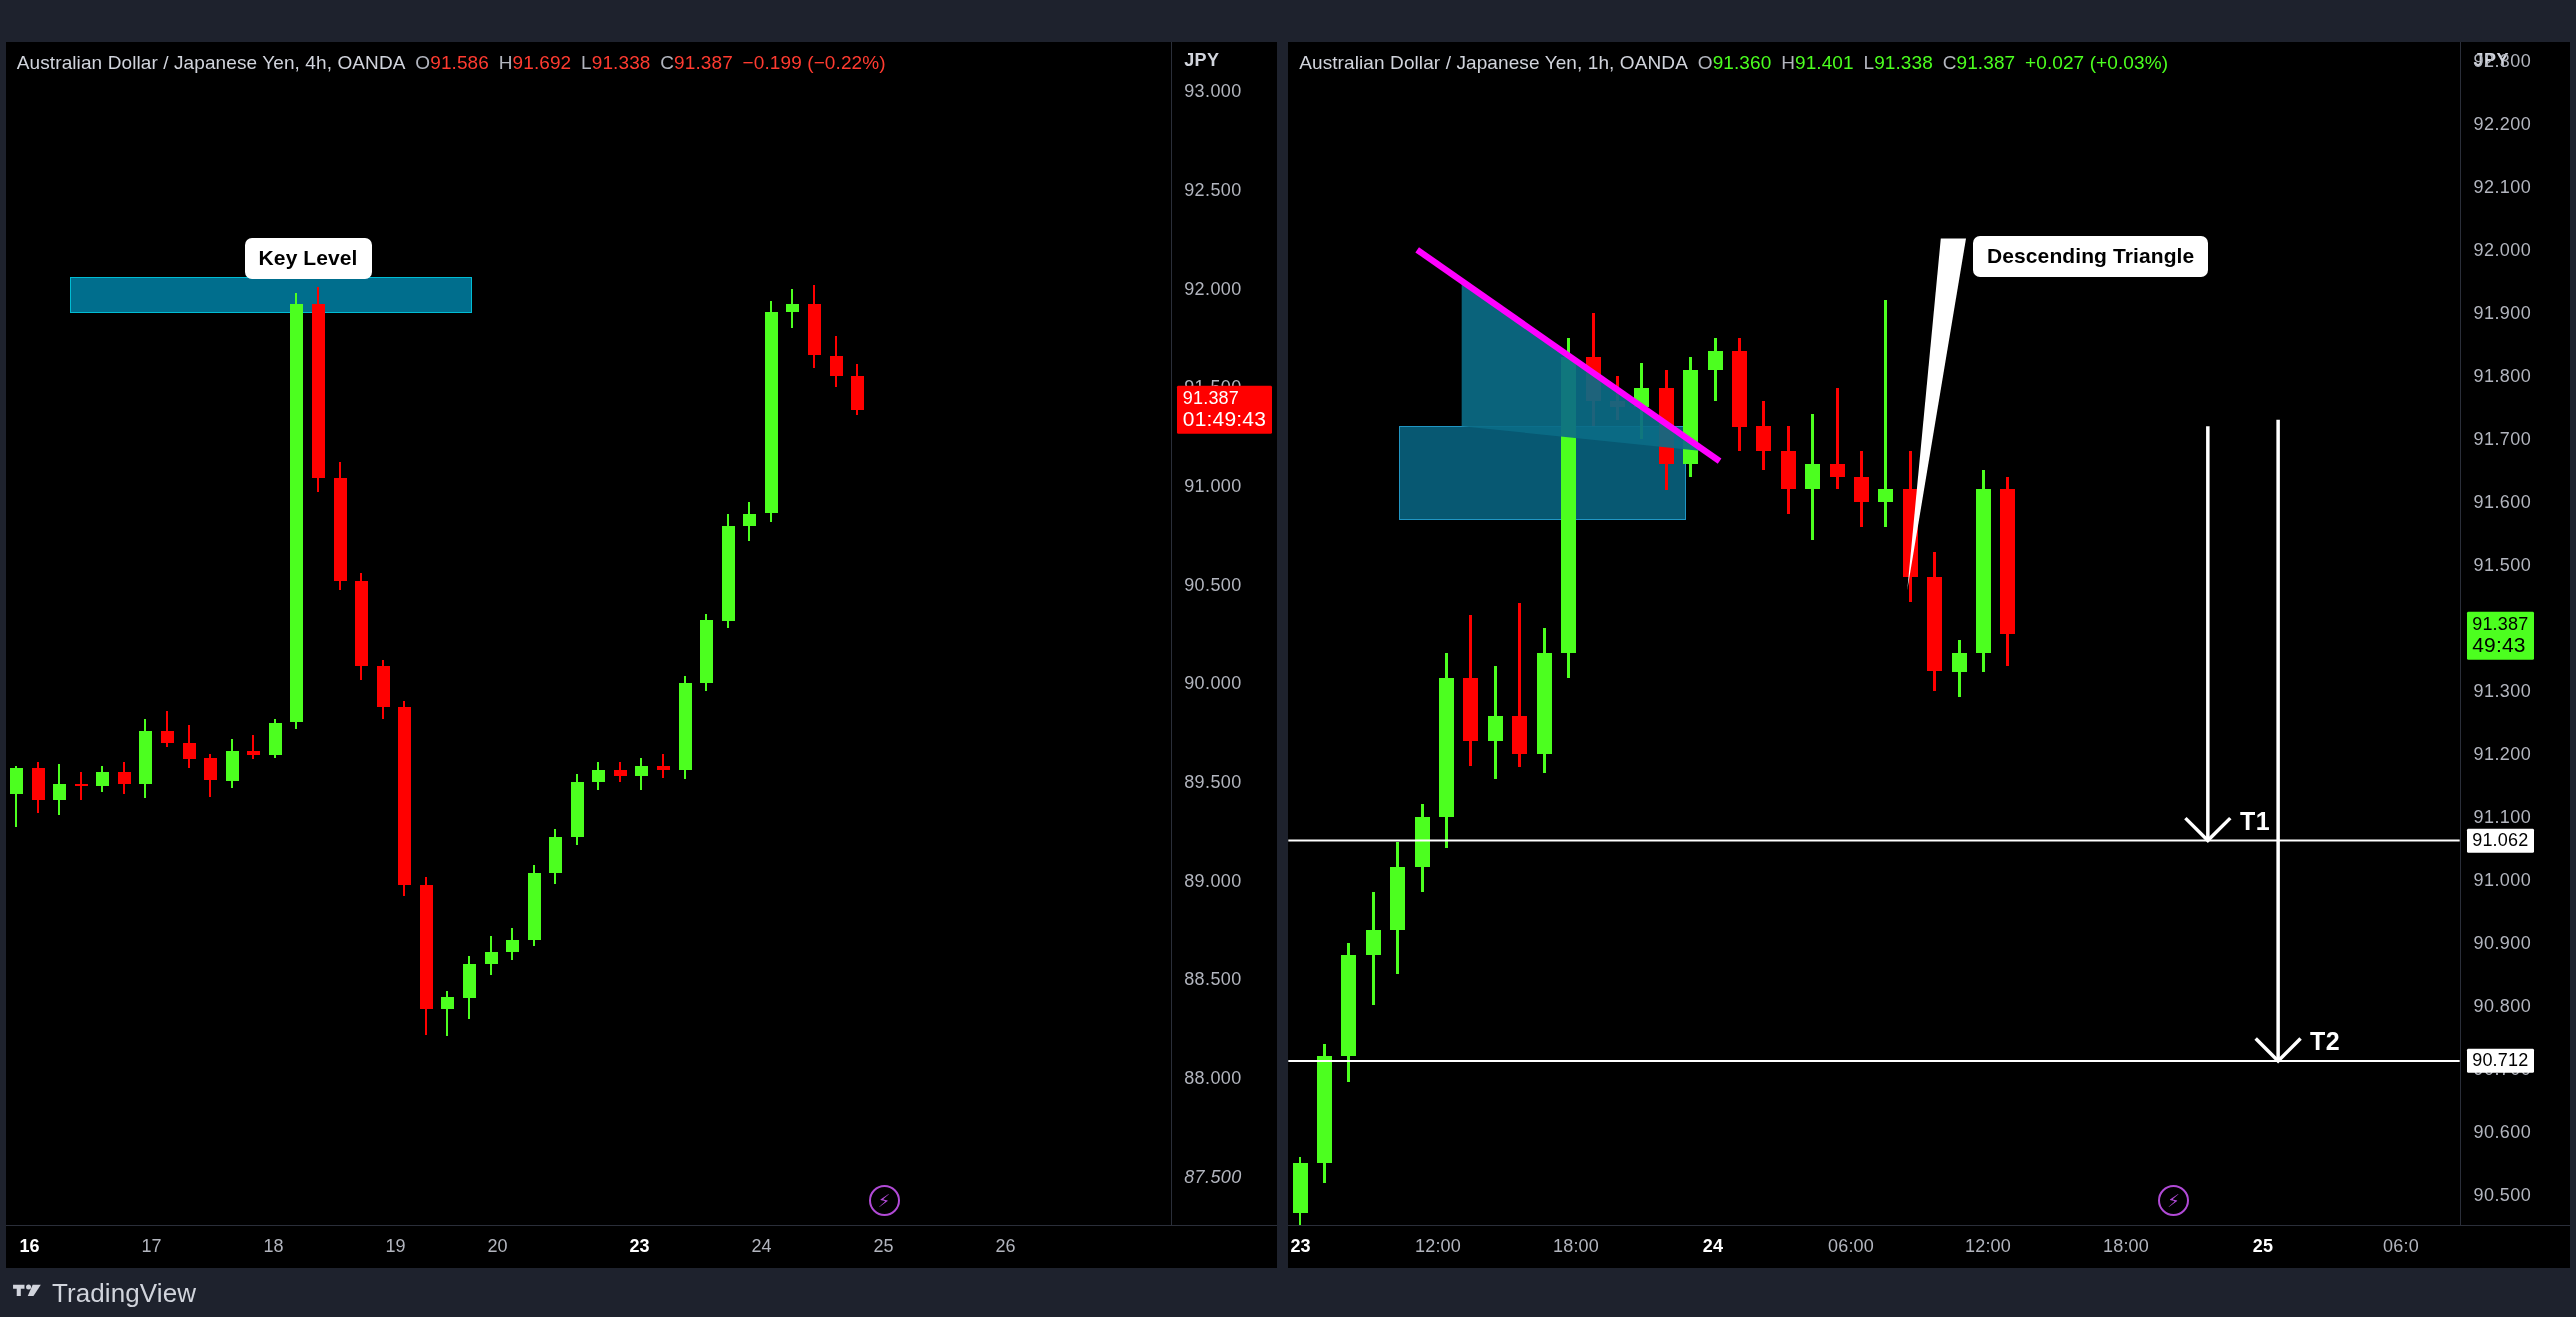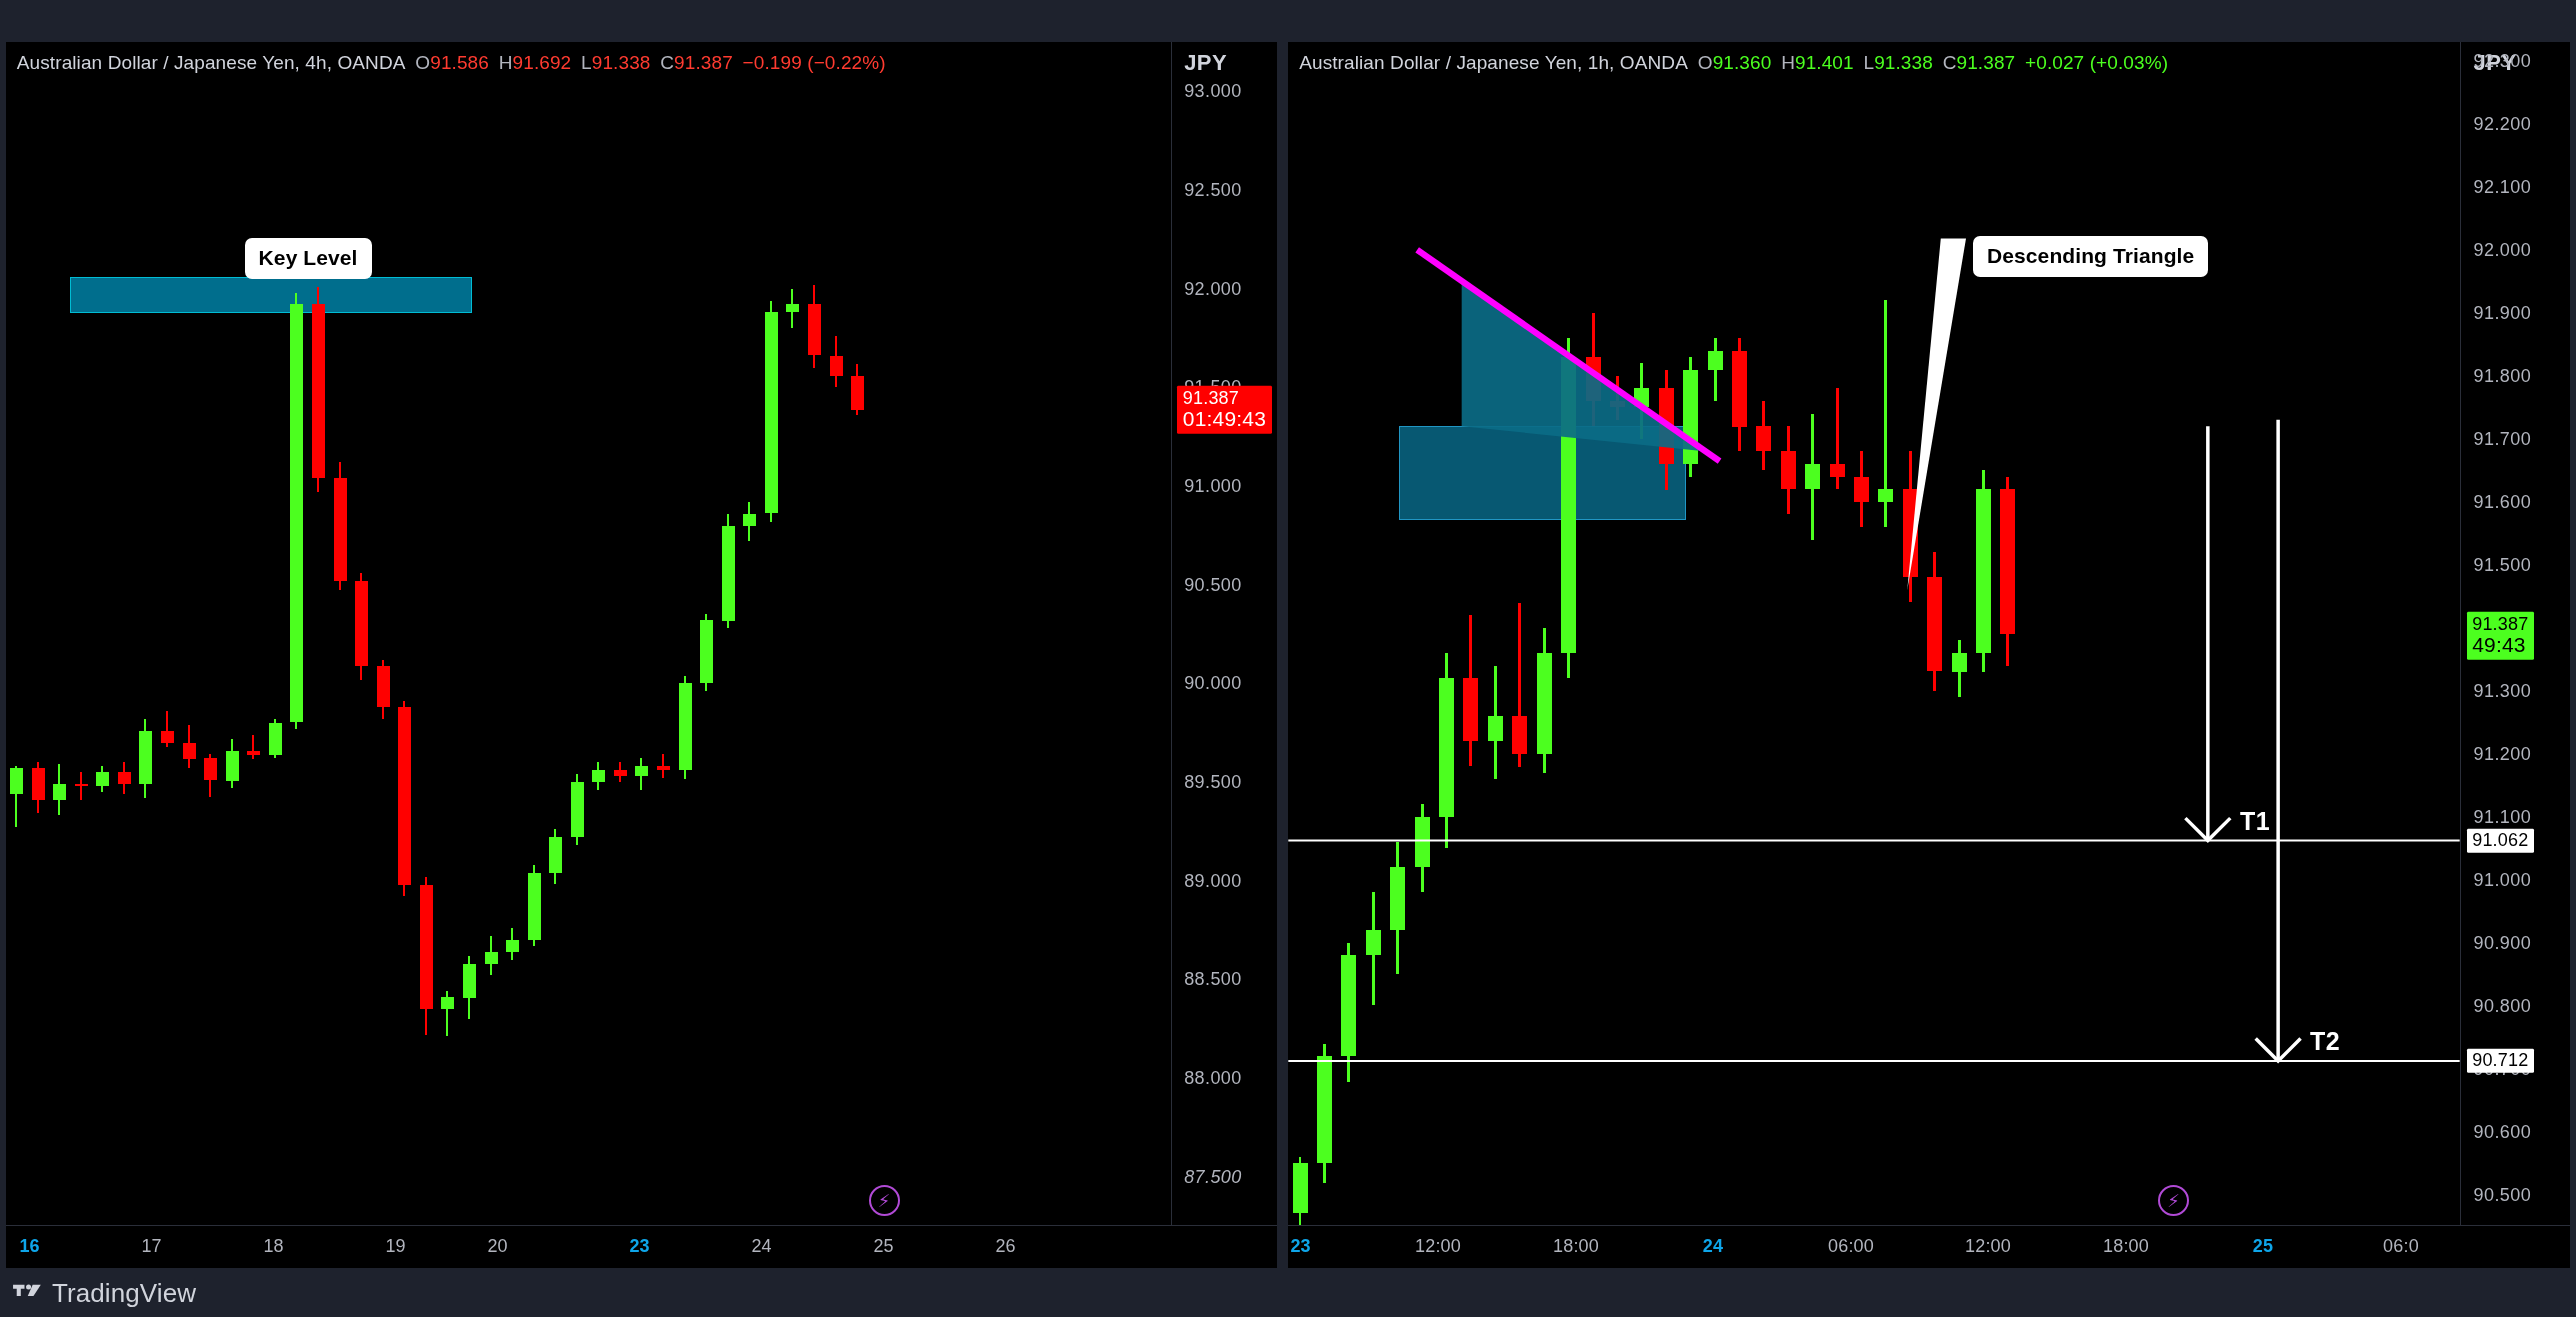--- a/index.html
+++ b/index.html
@@ -29,21 +29,21 @@
 
   
   .priceaxis{
     position:absolute;top:0;bottom:0;background:#000;
     border-left:1.4px solid #2a2e39;
   }
   .pane.left  .priceaxis{left:1165px;right:0;}
   .pane.right .priceaxis{left:1172px;right:0;}
   .axis-unit{
     position:absolute;left:12.6px;top:8.4px;
-    color:#d1d4dc;font-size:22px;font-weight:bold;letter-spacing:0.4px;
+    color:#d1d4dc;font-size:18px;font-weight:bold;letter-spacing:0.4px;
   }
   .ptick{
     position:absolute;left:12.6px;color:#b2b5be;font-size:18px;
     transform:translateY(-50%);letter-spacing:0.4px;white-space:nowrap;
   }
   .plabel{
     position:absolute;left:5.6px;transform:translateY(-50%);
     padding:2.8px 5.6px 3.5px 5.6px;border-radius:1.4px;font-size:18px;line-height:1.08;
     font-weight:normal;white-space:nowrap;letter-spacing:0.2px;
   }
@@ -54,21 +54,21 @@
 
   
   .timeaxis{
     position:absolute;left:0;bottom:0;height:42px;right:0;
     border-top:1.4px solid #2a2e39;background:#000;
   }
   .ttick{
     position:absolute;top:9.8px;color:#b2b5be;font-size:18px;
     transform:translateX(-50%);white-space:nowrap;letter-spacing:0.2px;
   }
-  .ttick.bold{color:#0ea5e9;font-weight:bold;}
+  .ttick.bold{color:#ffffff;font-weight:bold;}
 
   
   .candle{position:absolute;}
   .wick{position:absolute;width:2.1px;left:50%;margin-left:-1.1px;}
   .body{position:absolute;left:0;right:0;}
   .up   .wick,.up   .body{background:#4cff1f;}
   .down .wick,.down .body{background:#ff0000;}
 
   
   .zone{

